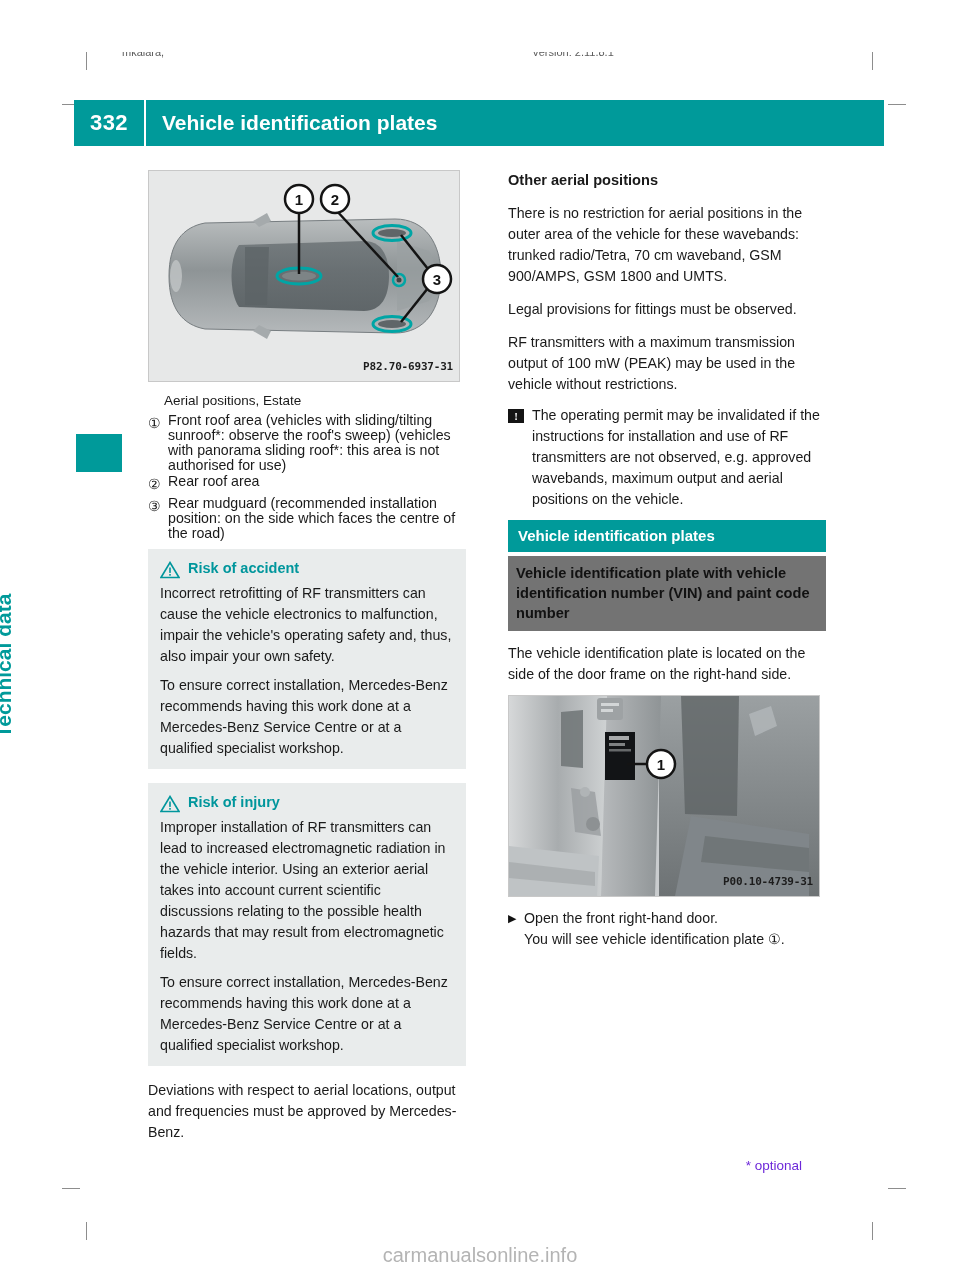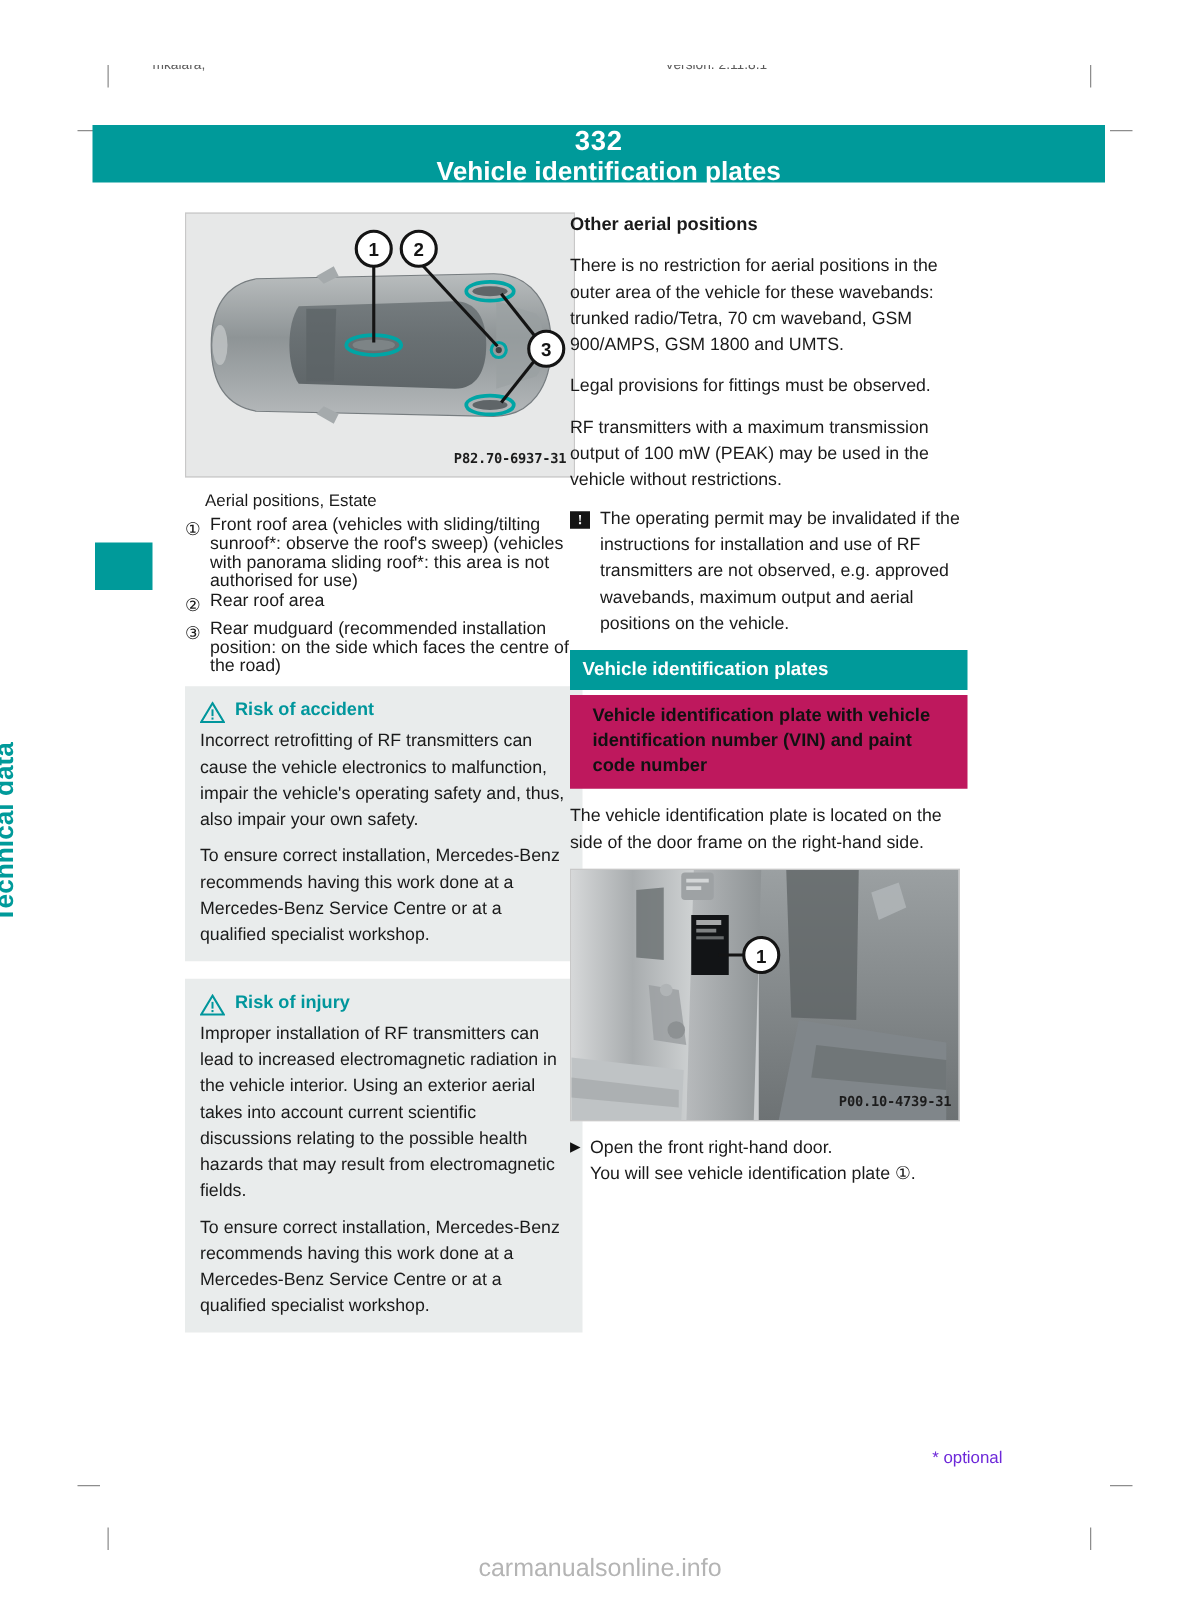--- a/index.html
+++ b/index.html
@@ -41,21 +41,20 @@
   }
 
   
   .pagehead {
     position: absolute;
     left: 74px; top: 100px;
     width: 810px; height: 46px;
     background: #009a9a;
     display: flex;
     align-items: center;
-    flex-direction: column;
   }
   .pagehead .pagenum {
     width: 70px;
     text-align: center;
     color: #ffffff;
     font-size: 22px;
     font-weight: bold;
     letter-spacing: 0.5px;
   }
   .pagehead .divider {
@@ -91,21 +90,21 @@
 
   
   .col {
     position: absolute;
     top: 170px;
     width: 318px;
     font-size: 14.2px;
     line-height: 21px;
   }
   .col-left  { left: 148px; }
-  .col-right { left: 456px; }
+  .col-right { left: 508px; }
 
   p { margin: 12px 0 10px 0; }
 
   
   .figure {
     position: relative;
     width: 312px;
     border: 1px solid #c8c8c8;
     background: #e8e8e8;
     overflow: hidden;
@@ -197,26 +196,26 @@
   
   .sectionhead {
     background: #009a9a;
     color: #ffffff;
     font-size: 15px;
     font-weight: bold;
     padding: 5px 10px 6px 10px;
     margin-bottom: 4px;
   }
   .subhead {
-    background: #be185d;
+    background: #737373;
     color: #111111;
     font-size: 14.6px;
     font-weight: bold;
     line-height: 20px;
-    padding: 7px 10px 8px 18px;
+    padding: 7px 10px 8px 8px;
     margin-bottom: 11px;
   }
   .bold-lead { font-weight: bold; font-size: 14.6px; margin-bottom: 4px; }
 
   
   .step {
     display: flex;
     align-items: flex-start;
     margin-top: 11px;
   }
@@ -378,20 +377,21 @@
           <rect x="9.2" y="6.5" width="1.6" height="5.4" fill="#00969c"></rect>
           <rect x="9.2" y="13" width="1.6" height="1.7" fill="#00969c"></rect>
         </svg>
       </span>
       <span class="warn-title">Risk of injury</span>
     </div>
     <p>Improper installation of RF transmitters can lead to increased electromagnetic radiation in the vehicle interior. Using an exterior aerial takes into account current scientific discussions relating to the possible health hazards that may result from electromagnetic fields.</p>
     <p>To ensure correct installation, Mercedes-Benz recommends having this work done at a Mercedes-Benz Service Centre or at a qualified specialist workshop.</p>
   </div>
 
+  <p>Deviations with respect to aerial locations, output and frequencies must be approved by Mercedes-Benz.</p>
 </div>
 
 <div class="col col-right">
 
   <div class="bold-lead">Other aerial positions</div>
   <p>There is no restriction for aerial positions in the outer area of the vehicle for these wavebands: trunked radio/Tetra, 70 cm waveband, GSM 900/AMPS, GSM 1800 and UMTS.</p>
   <p>Legal provisions for fittings must be observed.</p>
   <p>RF transmitters with a maximum transmission output of 100 mW (PEAK) may be used in the vehicle without restrictions.</p>
 
   <div class="note">

